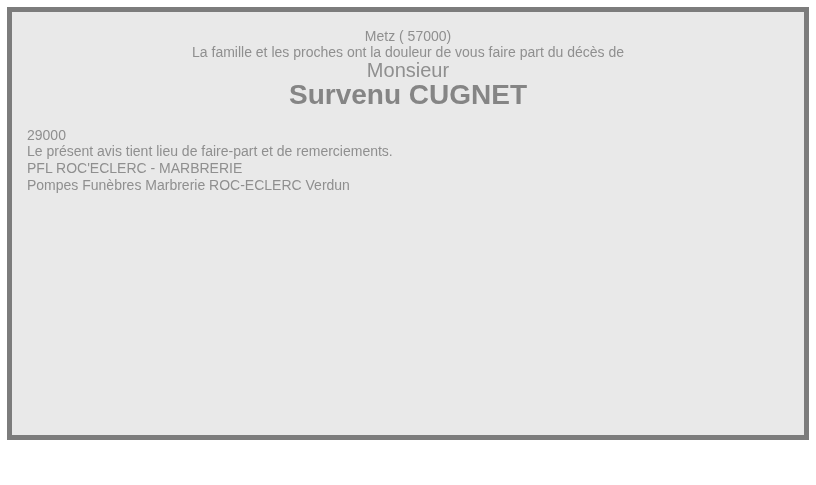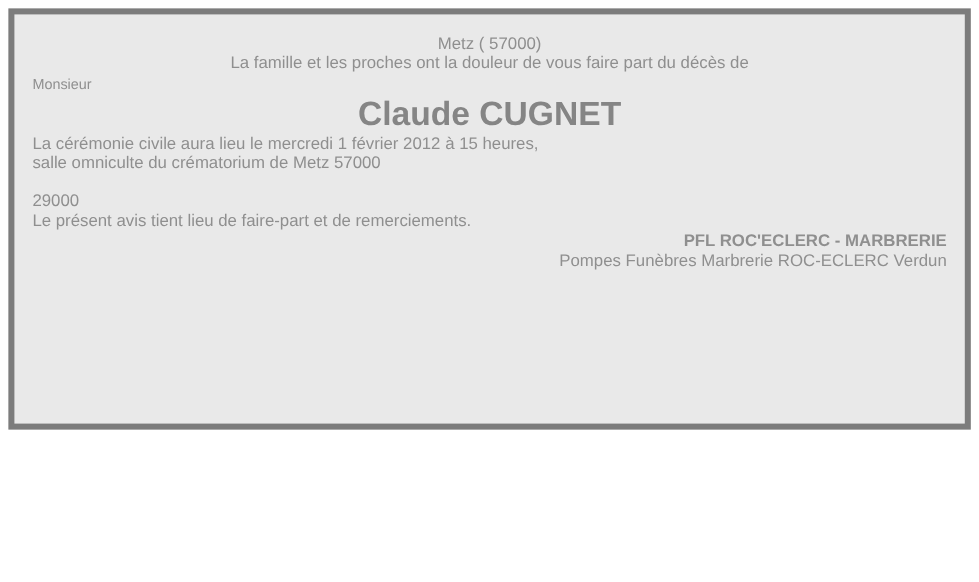--- a/index.html
+++ b/index.html
@@ -17,41 +17,41 @@
     height: 485px;
     background: var(--page-bg);
     font-family: "Liberation Sans", sans-serif;
     overflow: hidden;
   }
   .notice-card {
     position: absolute;
     left: 7px;
     top: 7px;
     width: 802px;
-    height: 351px;
+    height: 433px;
     background: var(--card-bg);
     border: 5px solid var(--border-color);
     padding: 16px 15px 0 15px;
     color: var(--text-color);
     font-size: 14px;
   }
   .notice-card p { margin: 0; }
   .locations {
     text-align: center;
     line-height: 16px;
     margin: 0 0 18px 0;
   }
   .intro {
     text-align: center;
     line-height: 17px;
     margin: 0 0 20px 0;
   }
   .civility {
-    text-align: left;
-    font-size: 12px;
+    text-align: center;
+    font-size: 20px;
     line-height: 18px;
     margin: 0 0 34px 0;
   }
   .deceased-name {
     text-align: center;
     font-size: 28px;
     font-weight: bold;
     line-height: 32px;
     margin: 0 0 18px 0;
     color: var(--name-color);
@@ -75,52 +75,47 @@
     text-align: left;
     line-height: 16px;
     margin: 0 0 16px 0;
   }
   .legal-notice {
     text-align: left;
     line-height: 17px;
     margin: 0 0 12px 0;
   }
   .funeral-home {
-    text-align: right;
+    text-align: left;
     line-height: 17px;
     margin: 0 0 18px 0;
-    font-weight: bold;
   }
   .footer-line {
-    text-align: right;
+    text-align: left;
     line-height: 17px;
     margin: 0;
   }
 </style>
 </head>
 <body>
 
 <div class="notice-card">
 
   <p class="locations">
     <span>Metz ( 57000)</span><br>
   </p>
 
   <p class="intro">La famille et les proches ont la douleur de vous faire part du décès de</p>
 
   <p class="civility">Monsieur</p>
 
-  <p class="deceased-name">Claude CUGNET</p>
+  <p class="deceased-name">Survenu CUGNET</p>
 
 
 
-  <p class="ceremony">
-    <span>La cérémonie civile aura lieu le mercredi 1 février 2012 à 15 heures,</span><br>
-    <span>salle omniculte du crématorium de Metz 57000</span>
-  </p>
 
   <p class="repose">
     <br>
     <span>29000</span>
   </p>
 
   <p class="legal-notice">Le présent avis tient lieu de faire-part et de remerciements.</p>
 
   <p class="funeral-home">PFL ROC'ECLERC - MARBRERIE</p>
 

